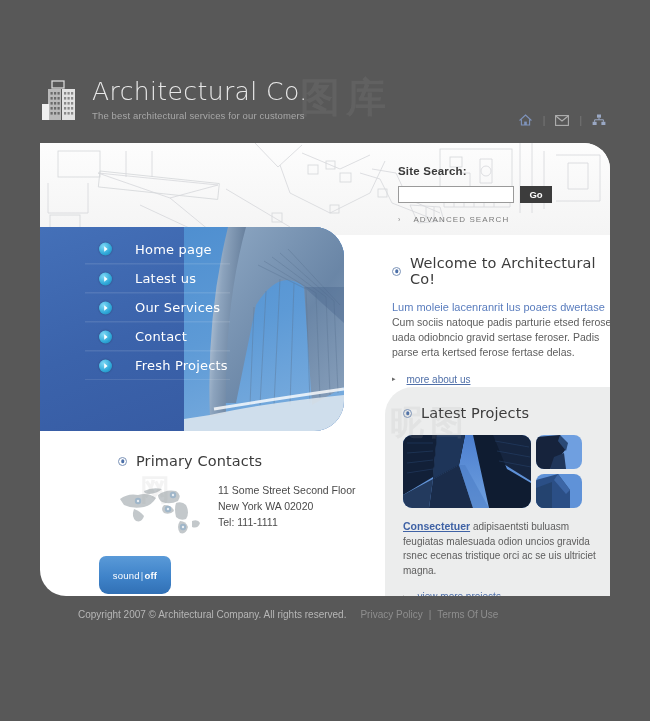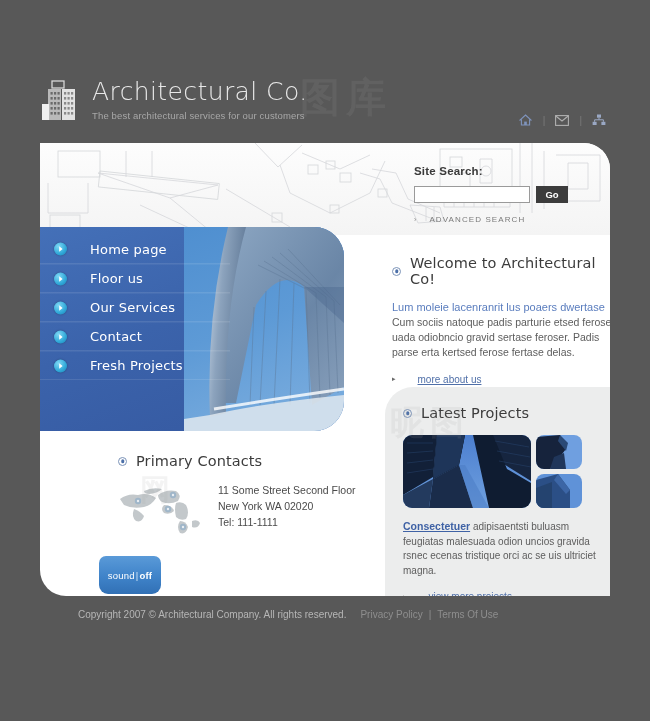--- a/index.html
+++ b/index.html
@@ -50,21 +50,21 @@
   
   .banner {
     position: absolute; left: 0; top: 0; width: 570px; height: 92px;
     background: linear-gradient(180deg,#fdfdfd 0%, #f4f4f4 100%);
     overflow: hidden;
   }
   .banner svg { position: absolute; left: 0; top: 0; }
 
   
   .search {
-    position: absolute; right: 26px; top: 22px; width: 170px; z-index: 5;
+    position: absolute; right: 42px; top: 22px; width: 170px; z-index: 5;
   }
   .search-label {
     font-size: 11.5px; font-weight: bold; color: #3a3a3a; letter-spacing: 0.2px;
   }
   .search-row { display: flex; margin-top: 9px; align-items: stretch; }
   .search-input {
     width: 116px; height: 17px; border: 1px solid #9a9a9a;
     background: #fff; font-size: 10px; padding: 0 3px;
     font-family: "Liberation Sans", sans-serif; color: #444;
   }
@@ -86,21 +86,21 @@
     width: 304px; height: 204px;
     border-top-right-radius: 30px;
     border-bottom-right-radius: 30px;
     overflow: hidden;
     background: linear-gradient(160deg,#4470b8 0%, #3b63ab 45%, #3558a0 100%);
   }
   .nav-photo {
     position: absolute; right: 0; top: 0; width: 160px; height: 204px;
     overflow: hidden;
   }
-  .navlist { position: absolute; left: 0; top: 8px; width: 190px; }
+  .navlist { position: absolute; left: 0; top: 8px; width: 190px; padding-left: 45px; }
   .navitem {
     display: flex; align-items: center; height: 29px;
     padding-left: 50px; position: relative; cursor: pointer;
     border-bottom: 1px solid rgba(255,255,255,0.10);
     border-top: 1px solid rgba(255,255,255,0.05);
   }
   .navitem:first-child { border-top: none; }
   .bullet {
     position: absolute; left: 14px; top: 50%; transform: translateY(-50%);
     width: 13px; height: 13px; border-radius: 50%;
@@ -137,21 +137,21 @@
   }
   .body-link {
     font-size: 11px; color: #5a7dbe; 
     display: block; margin-bottom: 2px; cursor: pointer;
   }
   .body-text {
     font-size: 10.5px; color: #5d5d5d; line-height: 1.45;
   }
   .more-link {
     margin-top: 13px; font-size: 10px; color: #4f6fa8;
-    display: flex; align-items: center; gap: 22px; cursor: pointer;
+    display: flex; align-items: center; gap: 11px; cursor: pointer;
   }
   .more-link span.t { text-decoration: underline; }
   .tri { font-size: 7px; color: #6a6a6a; }
 
   
   .projects {
     position: absolute; left: 345px; top: 244px;
     width: 225px; height: 209px;
     background: #eceded;
     border-top-left-radius: 28px;
@@ -176,21 +176,21 @@
   .contact-body { display: flex; margin-top: 14px; }
   .worldmap { width: 84px; height: 52px; flex: none; margin-top: 2px; }
   .contact-lines { margin-left: 16px; font-size: 10.5px; color: #4a4a4a; line-height: 1.52; }
   .contact-lines .mail-row { margin-top: 2px; }
   .contact-lines b { font-weight: bold; color: #303030; }
   .mail-link { color: #5a7dbe; text-decoration: underline; cursor: pointer; }
 
   
   .sound {
     position: absolute; left: 99px; top: 556px;
-    width: 62px; height: 38px;
+    width: 72px; height: 38px;
     background: linear-gradient(180deg,#5a9ad8 0%, #3f83c9 55%, #3170b5 100%);
     border-bottom-left-radius: 9px; border-bottom-right-radius: 9px;
     border-top-left-radius: 7px; border-top-right-radius: 7px;
     display: flex; align-items: center; justify-content: center;
     cursor: pointer; z-index: 20;
   }
   .sound-txt { font-size: 9.5px; color: #ffffff; letter-spacing: 0.2px; }
   .sound-txt b { font-weight: bold; }
   .sound-txt .pipe { color: #cfe3f6; padding: 0 1px; }
 
@@ -392,21 +392,21 @@
             </svg>
         </span>
         <span class="navlabel">Home page</span>
       </div>
       <div class="navitem">
         <span class="bullet">
           <svg width="6" height="7" viewBox="0 0 6 7">
               <path d="M1.2 0.8 L4.6 3.5 L1.2 6.2 Z" fill="#ffffff"></path>
             </svg>
         </span>
-        <span class="navlabel">Floor us</span>
+        <span class="navlabel">Latest us</span>
       </div>
       <div class="navitem">
         <span class="bullet">
           <svg width="6" height="7" viewBox="0 0 6 7">
               <path d="M1.2 0.8 L4.6 3.5 L1.2 6.2 Z" fill="#ffffff"></path>
             </svg>
         </span>
         <span class="navlabel">Our Services</span>
       </div>
       <div class="navitem">

